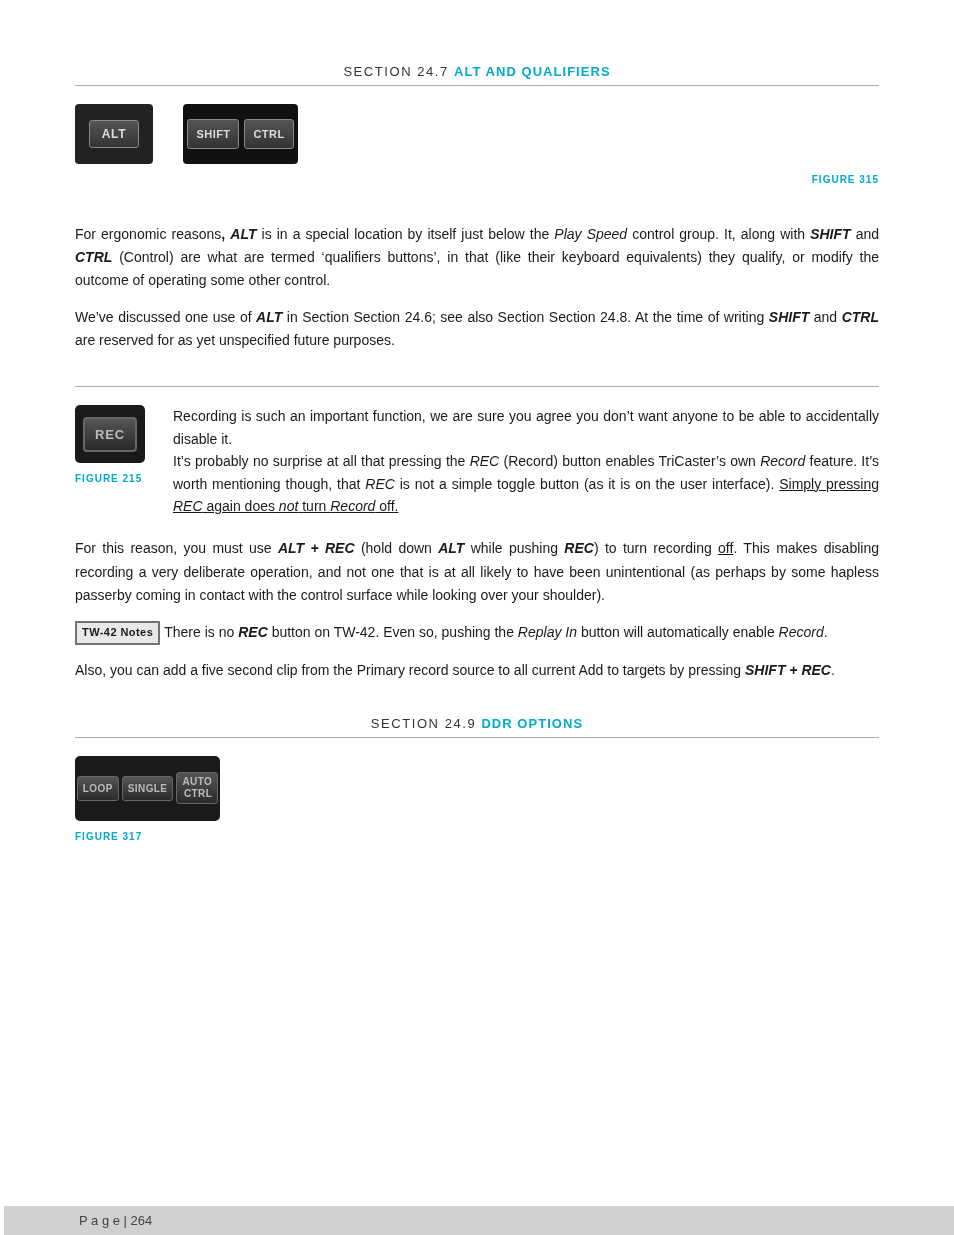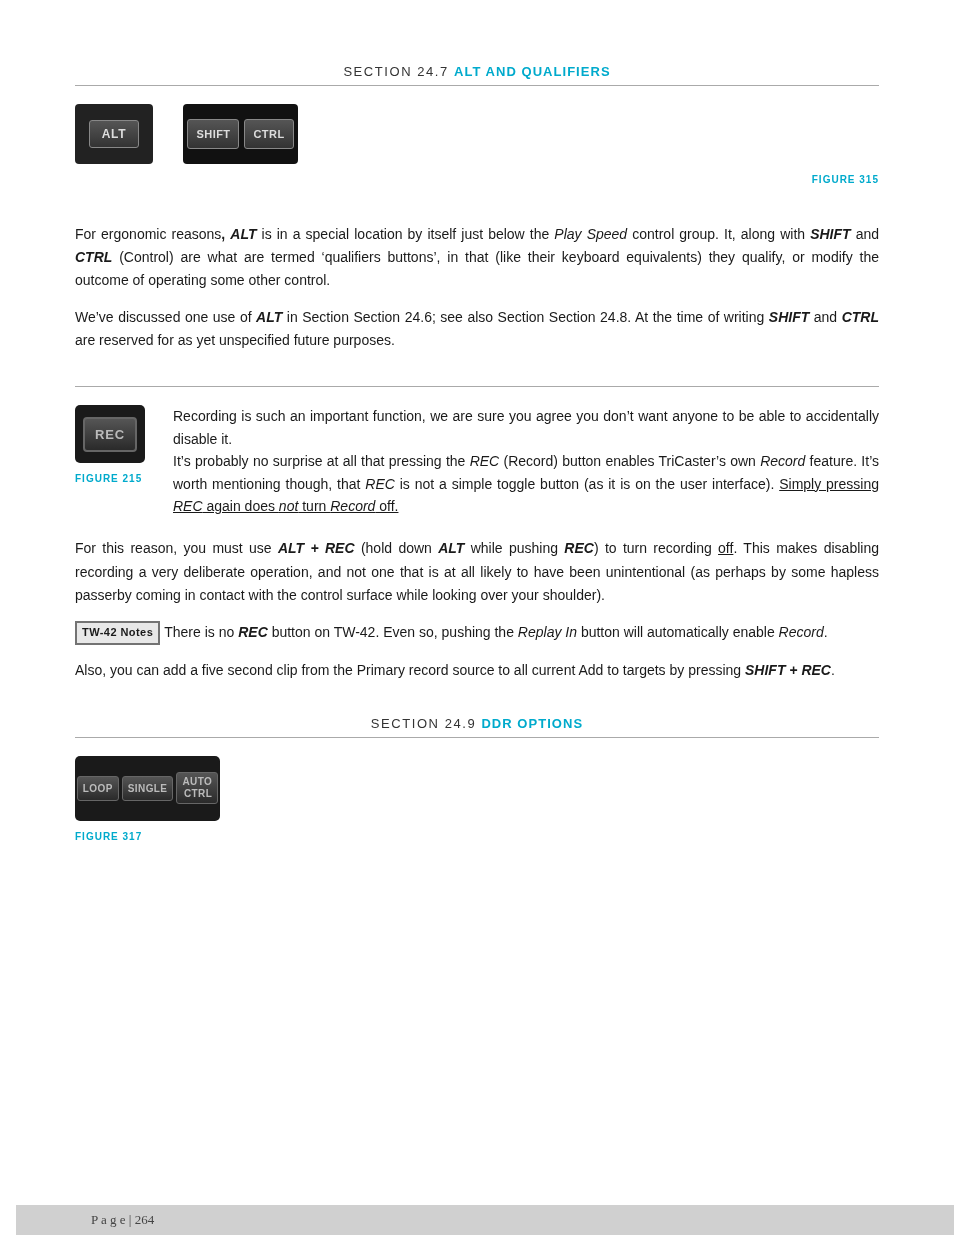--- a/index.html
+++ b/index.html
@@ -220,25 +220,25 @@
     .ddr-text-col {
       flex: 1;
       font-size: 14px;
       line-height: 1.6;
       font-family: Arial, Helvetica, sans-serif;
       padding-top: 8px;
     }
     .page-footer {
       position: absolute;
       bottom: 0;
-      left: 16px;
+      left: 4px;
       right: 0;
       background: #d0d0d0;
       padding: 7px 75px;
-      font-family: Liberation Serif, serif;
+      font-family: Liberation Sans, sans-serif;
       font-size: 13px;
       color: #444;
     }
     .spacer { height: 20px; }
   </style>
 </head>
 <body>
 
 <div class="page">
 

